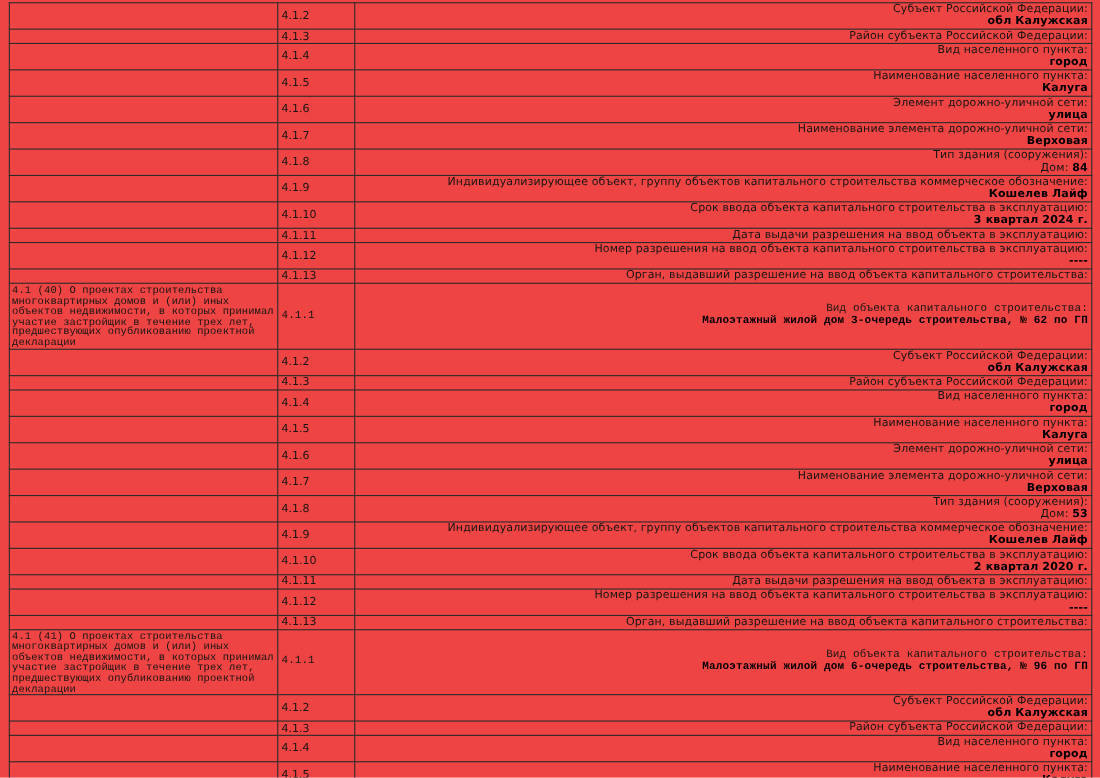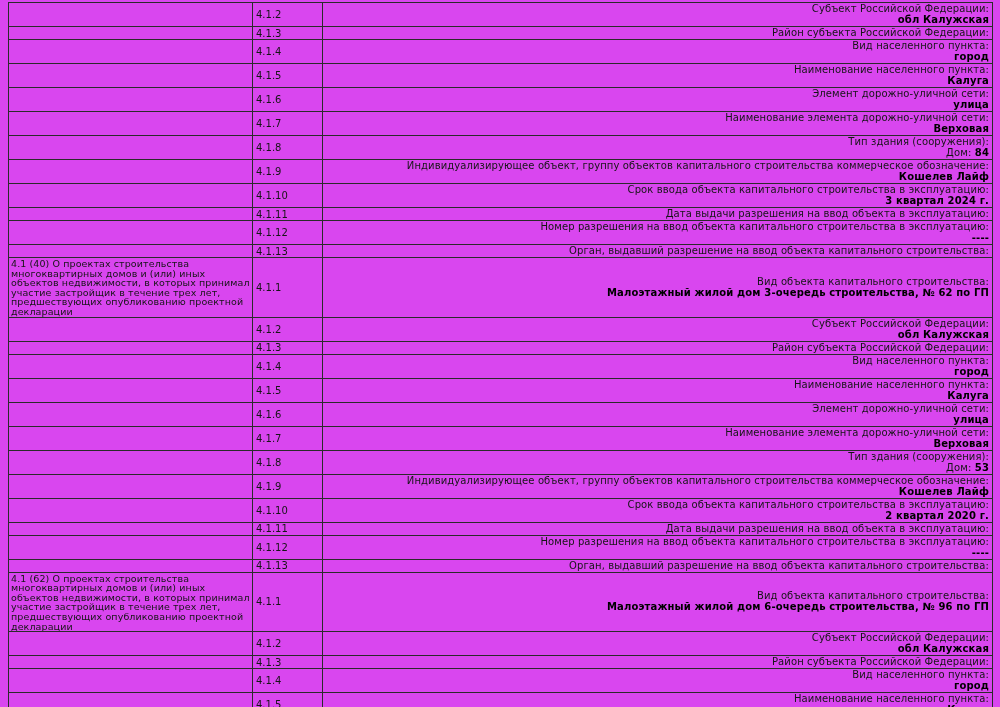--- a/index.html
+++ b/index.html
@@ -4,21 +4,21 @@
 <style>
   html, body {
     margin: 0;
     padding: 0;
     background: #ffffff;
   }
   .page {
     position: relative;
     width: 1000px;
     height: 707px;
-    background: #d946ef;
+    background: #ef4444;
     overflow: hidden;
     font-family: "DejaVu Sans", "Liberation Sans", sans-serif;
     color: #000000;
   }
   table.decl {
     position: absolute;
     left: 8px;
     top: 2px;
     width: 984px;
     border-collapse: collapse;
@@ -62,20 +62,21 @@
     color: #000000;
     letter-spacing: 0.15px;
     white-space: nowrap;
   }
   .val-prefix {
     font-weight: normal;
     color: #151515;
   }
   tr.row-tall {
     height: 59px;
+    font-family: Liberation Mono, monospace;
   }
 </style>
 </head>
 <body>
 
 <div class="page">
   <table class="decl">
     <colgroup>
       <col style="width:244px">
       <col style="width:70px">
@@ -402,21 +403,21 @@
       <span>4.1.13</span>
     </td>
     <td class="c-content">
       <div class="row-label">Орган, выдавший разрешение на ввод объекта капитального строительства:</div>
 
     </td>
   </tr>
 
   <tr class="row-tall">
     <td class="c-desc">
-      <div class="block-title">4.1 (62) О проектах строительства многоквартирных домов и (или) иных объектов недвижимости, в которых принимал участие застройщик в течение трех лет, предшествующих опубликованию проектной декларации</div>
+      <div class="block-title">4.1 (41) О проектах строительства многоквартирных домов и (или) иных объектов недвижимости, в которых принимал участие застройщик в течение трех лет, предшествующих опубликованию проектной декларации</div>
     </td>
     <td class="c-num">
       <span>4.1.1</span>
     </td>
     <td class="c-content">
       <div class="row-label">Вид объекта капитального строительства:</div>
       <div class="row-value"><span class="val-main">Малоэтажный жилой дом 6-очередь строительства, № 96 по ГП</span></div>
     </td>
   </tr>
 

